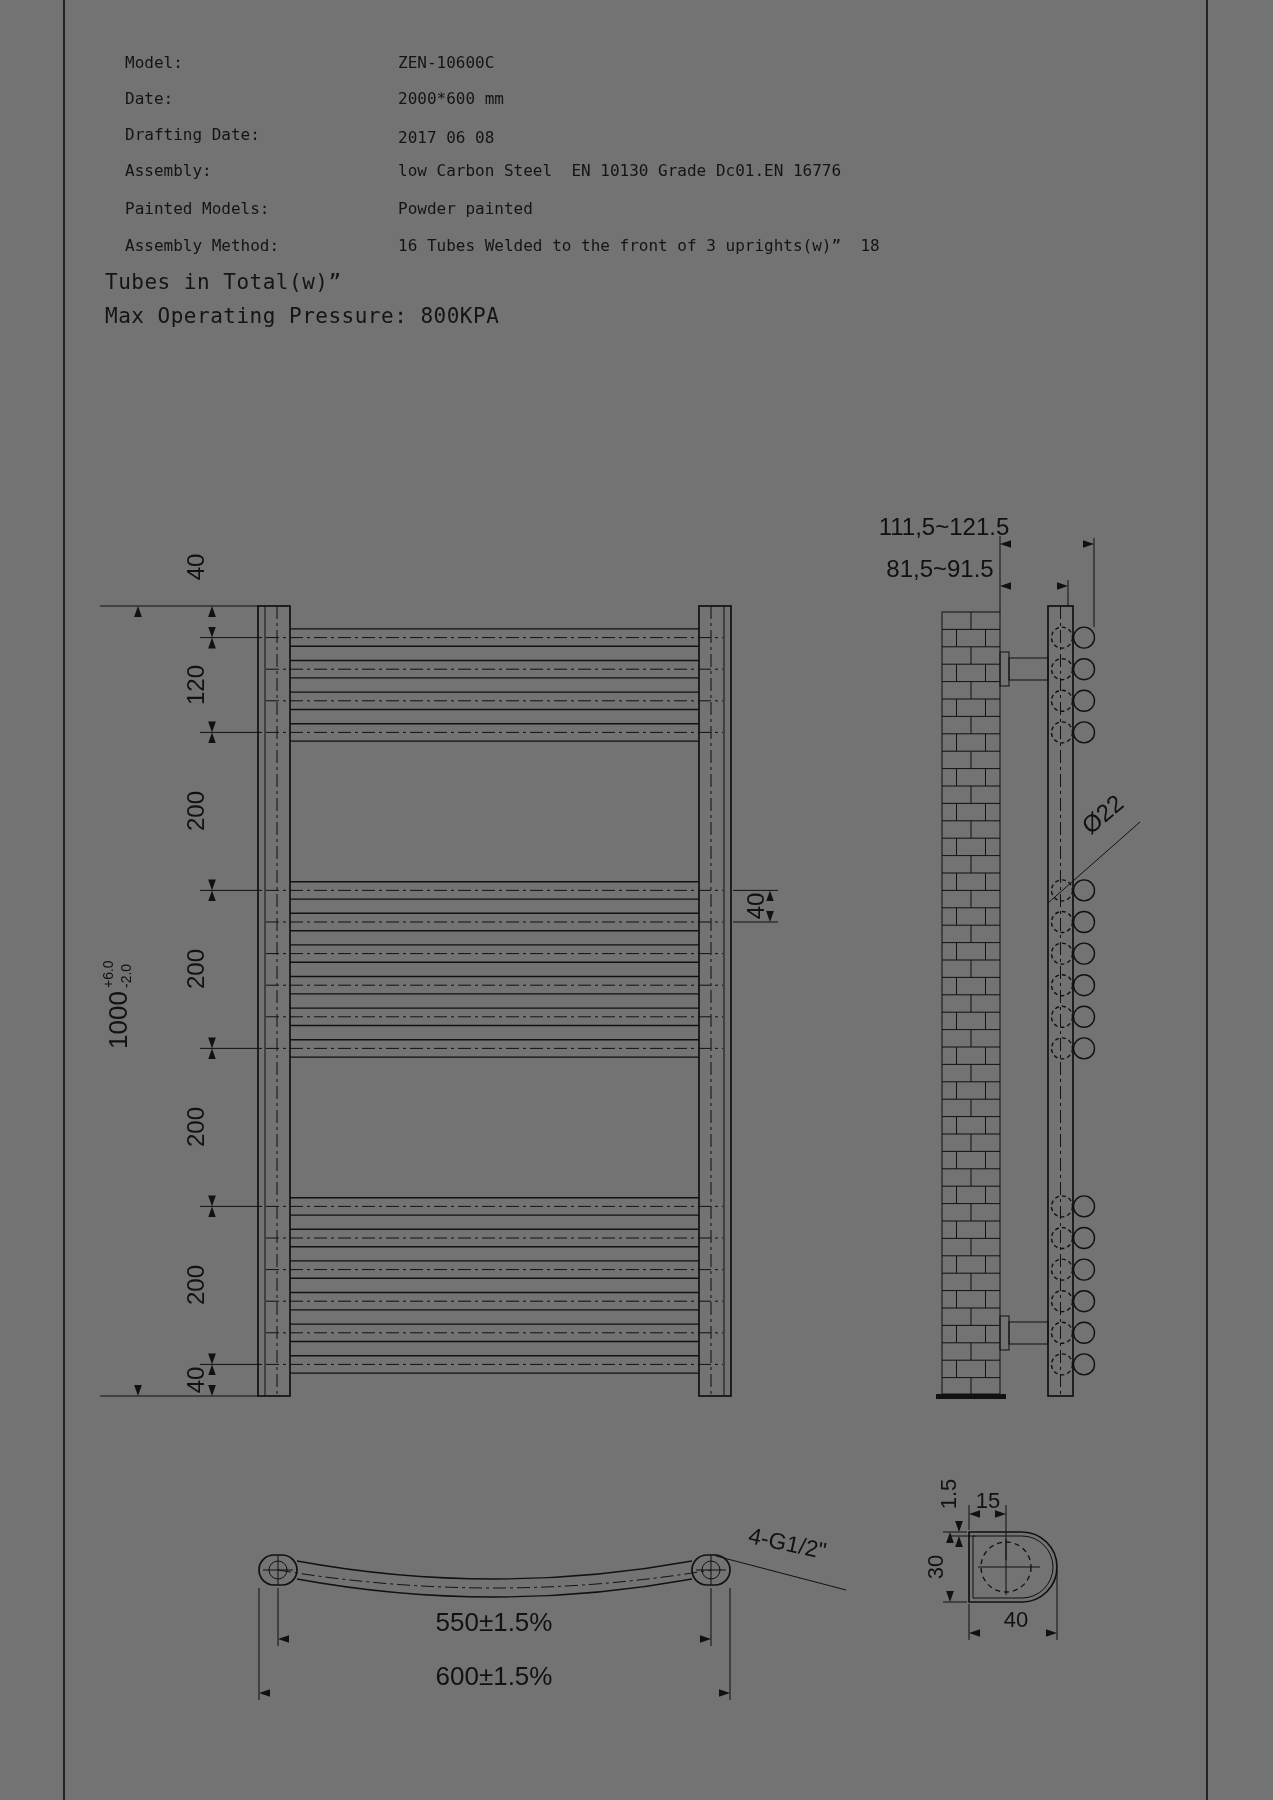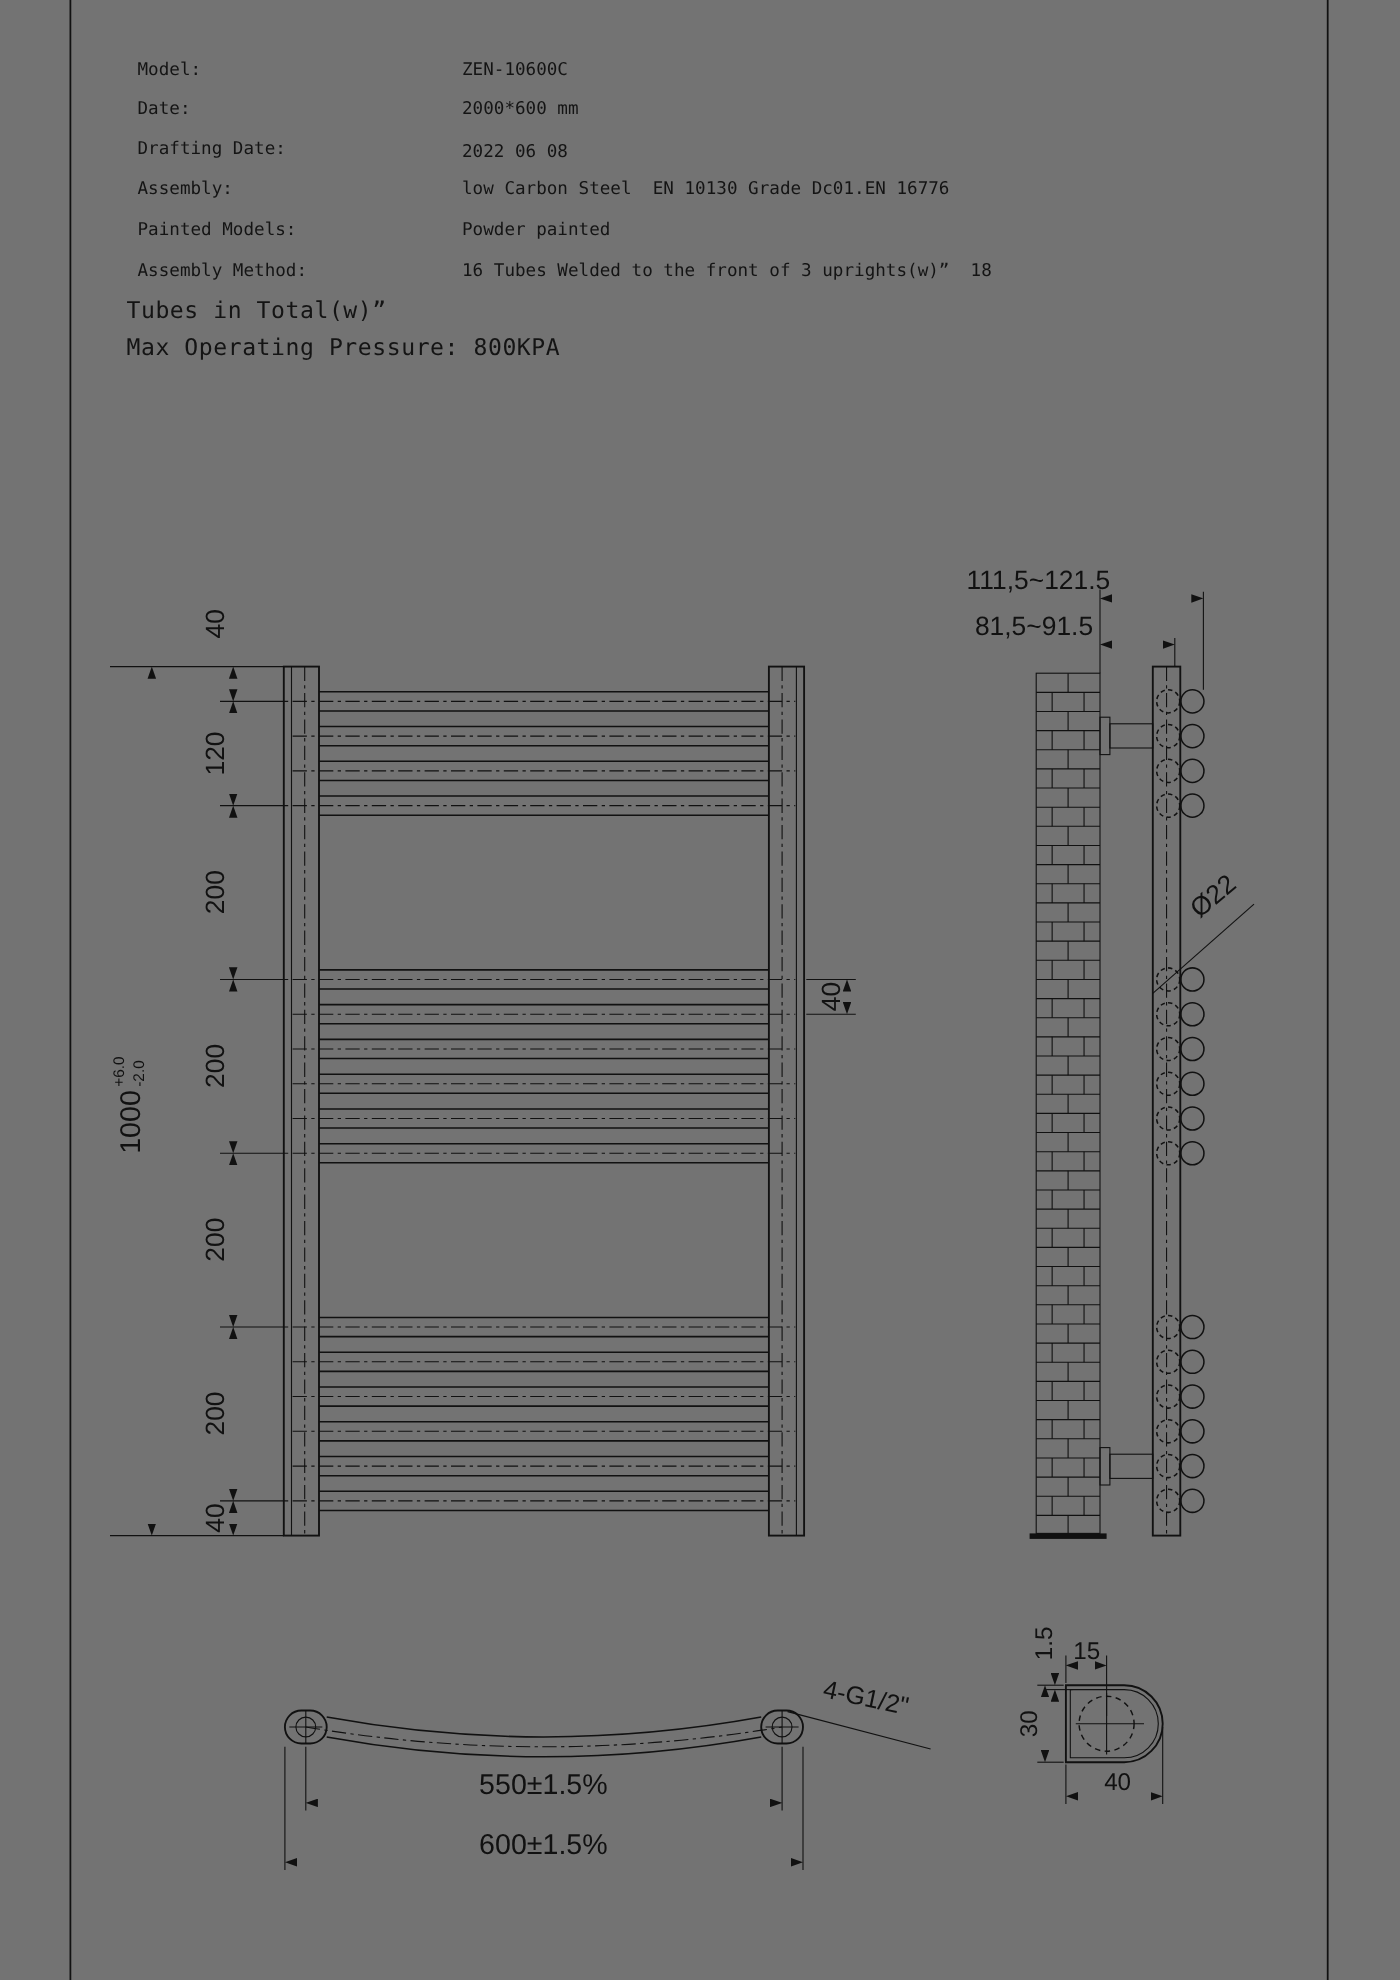--- a/index.html
+++ b/index.html
@@ -1,20 +1,20 @@
 <!DOCTYPE html>
 <html><head>
 <meta charset="utf-8">
 <style>
   html,body{margin:0;padding:0;background:#ffffff;}
   #page{position:relative;width:1273px;height:1800px;background:#737373;overflow:hidden;
         font-family:"DejaVu Sans Mono","Liberation Mono",monospace;color:#141414;}
   .hdr-label{position:absolute;left:125px;white-space:pre;}
-  .hdr-value{position:absolute;left:420px;white-space:pre;text-align:center;}
-  .hdr-free{position:absolute;left:115px;white-space:pre;font-size:21px;letter-spacing:0.5px;text-align:right;}
+  .hdr-value{position:absolute;left:398px;white-space:pre;text-align:center;}
+  .hdr-free{position:absolute;left:105px;white-space:pre;font-size:21px;letter-spacing:0.5px;text-align:right;}
   svg{position:absolute;left:0;top:0;}
   .o{fill:none;stroke:#111;stroke-width:1.7;}
   .t{stroke:#111;stroke-width:1.4;}
   .tc{fill:none;stroke:#111;stroke-width:1.4;}
   .dsh{stroke-dasharray:4 3;}
   .cl{stroke:#111;stroke-width:1;stroke-dasharray:13 4 3 4;fill:none;}
   .thin{stroke:#111;stroke-width:1;fill:none;}
   .hid{fill:none;stroke:#111;stroke-width:1.3;stroke-dasharray:5 4;}
   text.d{font-family:"Liberation Sans",sans-serif;fill:#111;}
 </style>
@@ -22,21 +22,21 @@
 <body>
 
 <div id="page">
 
   <div>
     <div class="hdr-label" style="top:53px">Model:</div>
     <div class="hdr-value" style="top:53px">ZEN-10600C</div>
     <div class="hdr-label" style="top:89px">Date:</div>
     <div class="hdr-value" style="top:89px">2000*600 mm</div>
     <div class="hdr-label" style="top:125px">Drafting Date:</div>
-    <div class="hdr-value" style="top:128px">2022 06 08</div>
+    <div class="hdr-value" style="top:128px">2017 06 08</div>
     <div class="hdr-label" style="top:161px">Assembly:</div>
     <div class="hdr-value" style="top:161px">low Carbon Steel  EN 10130 Grade Dc01.EN 16776</div>
     <div class="hdr-label" style="top:199px">Painted Models:</div>
     <div class="hdr-value" style="top:199px">Powder painted</div>
     <div class="hdr-label" style="top:236px">Assembly Method:</div>
     <div class="hdr-value" style="top:236px">16 Tubes Welded to the front of 3 uprights(w)”  18</div>
     <div class="hdr-free" style="top:270px">Tubes in Total(w)”</div>
     <div class="hdr-free" style="top:304px">Max Operating Pressure: 800KPA</div>
   </div>
 

